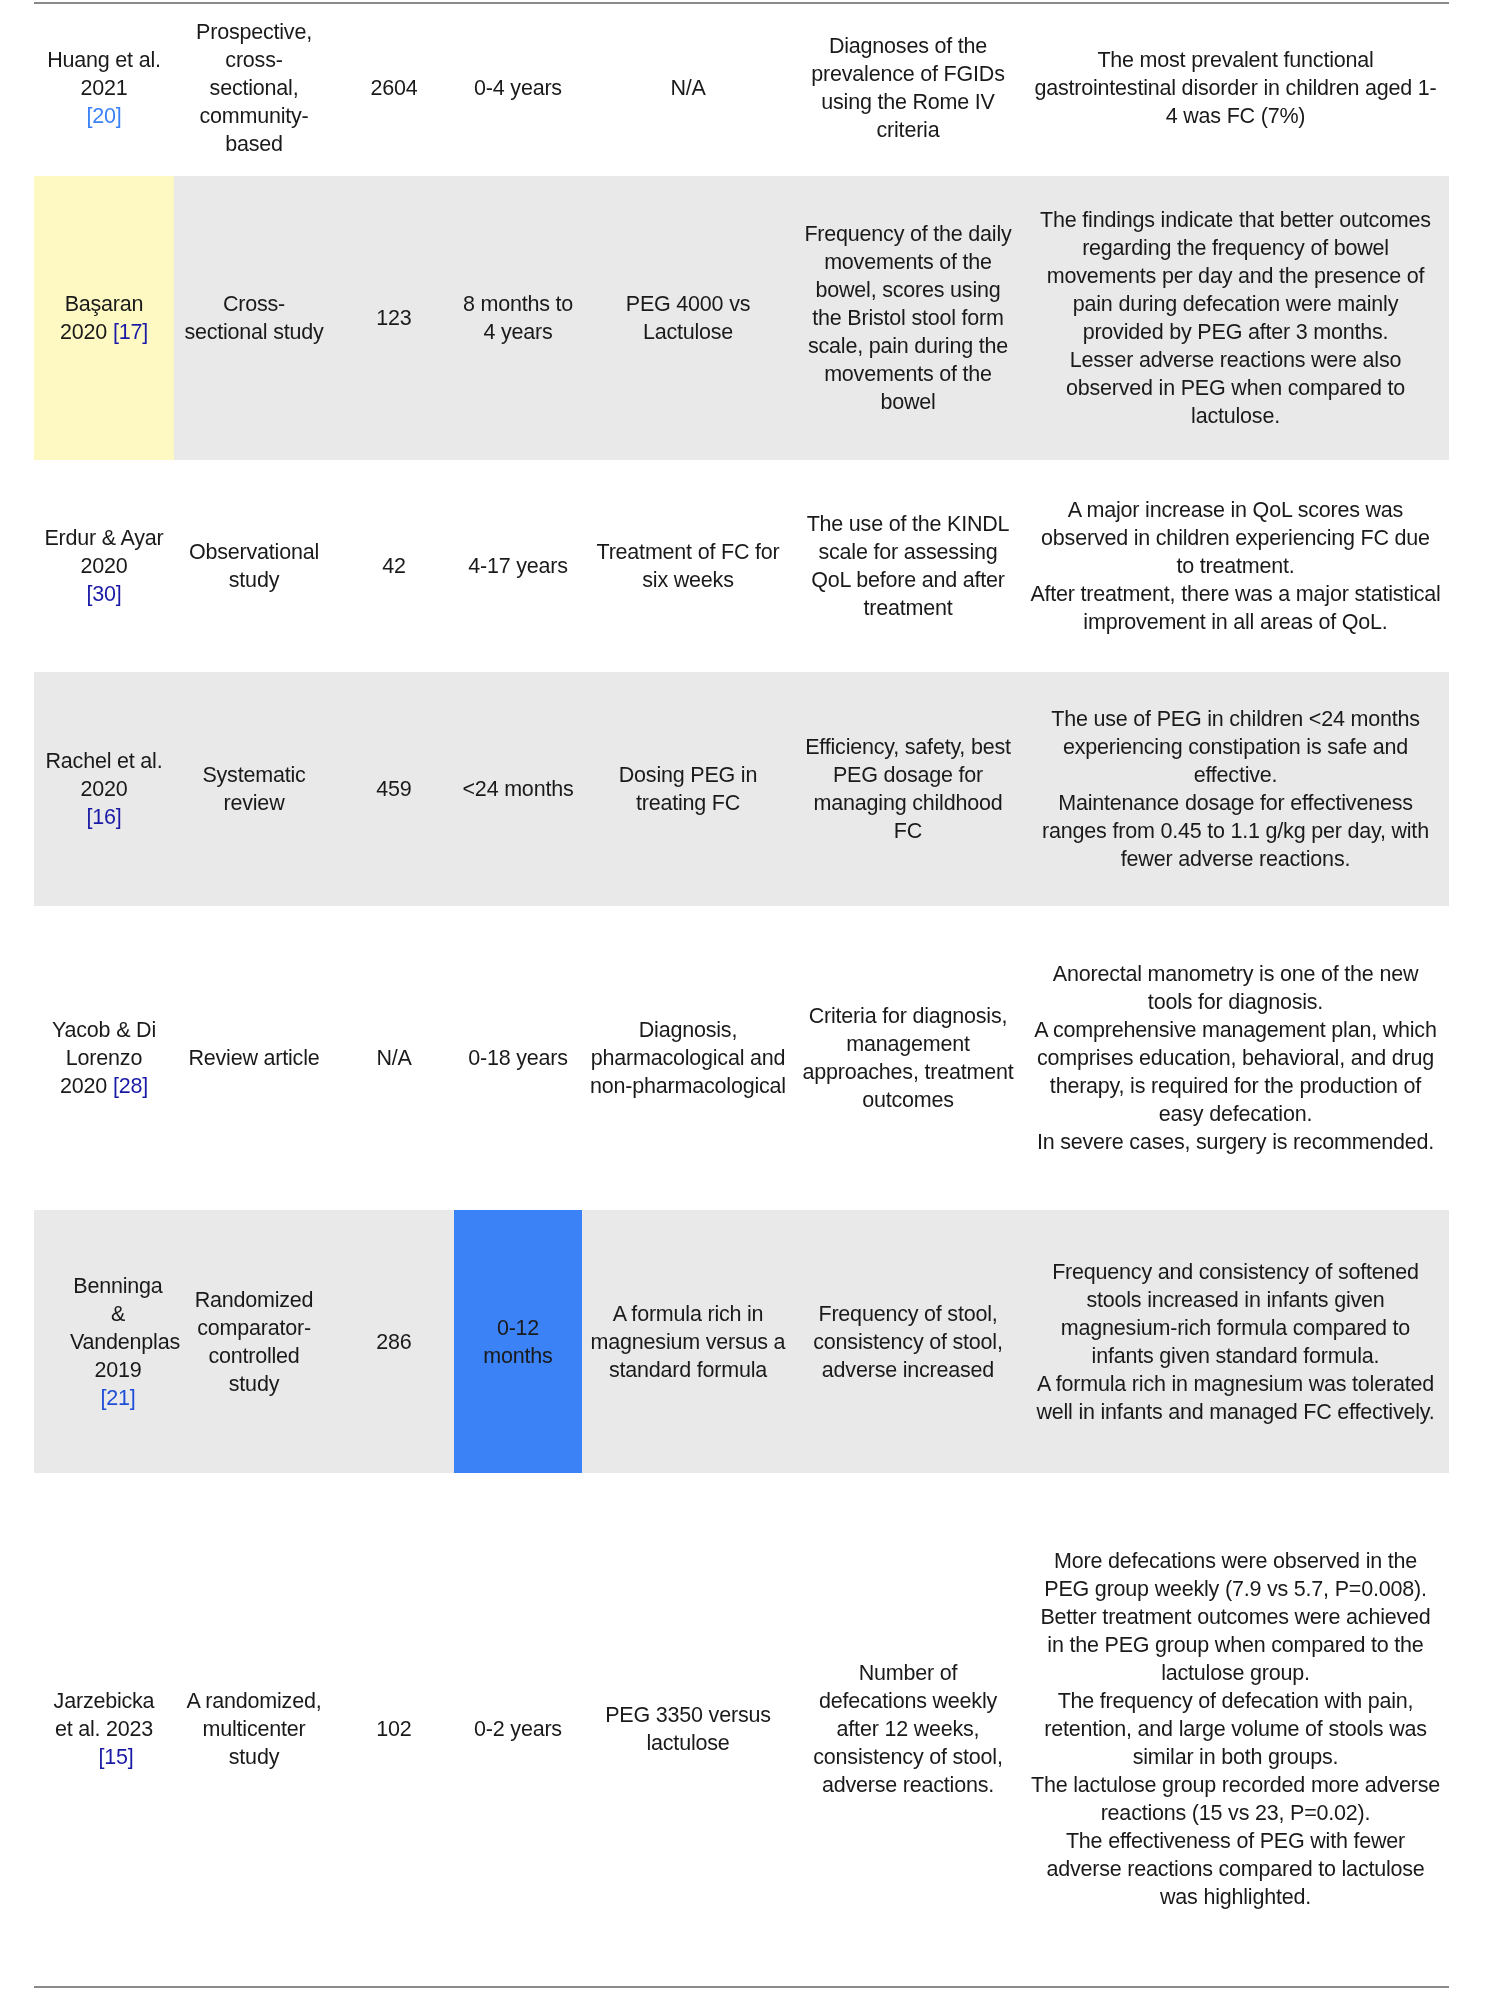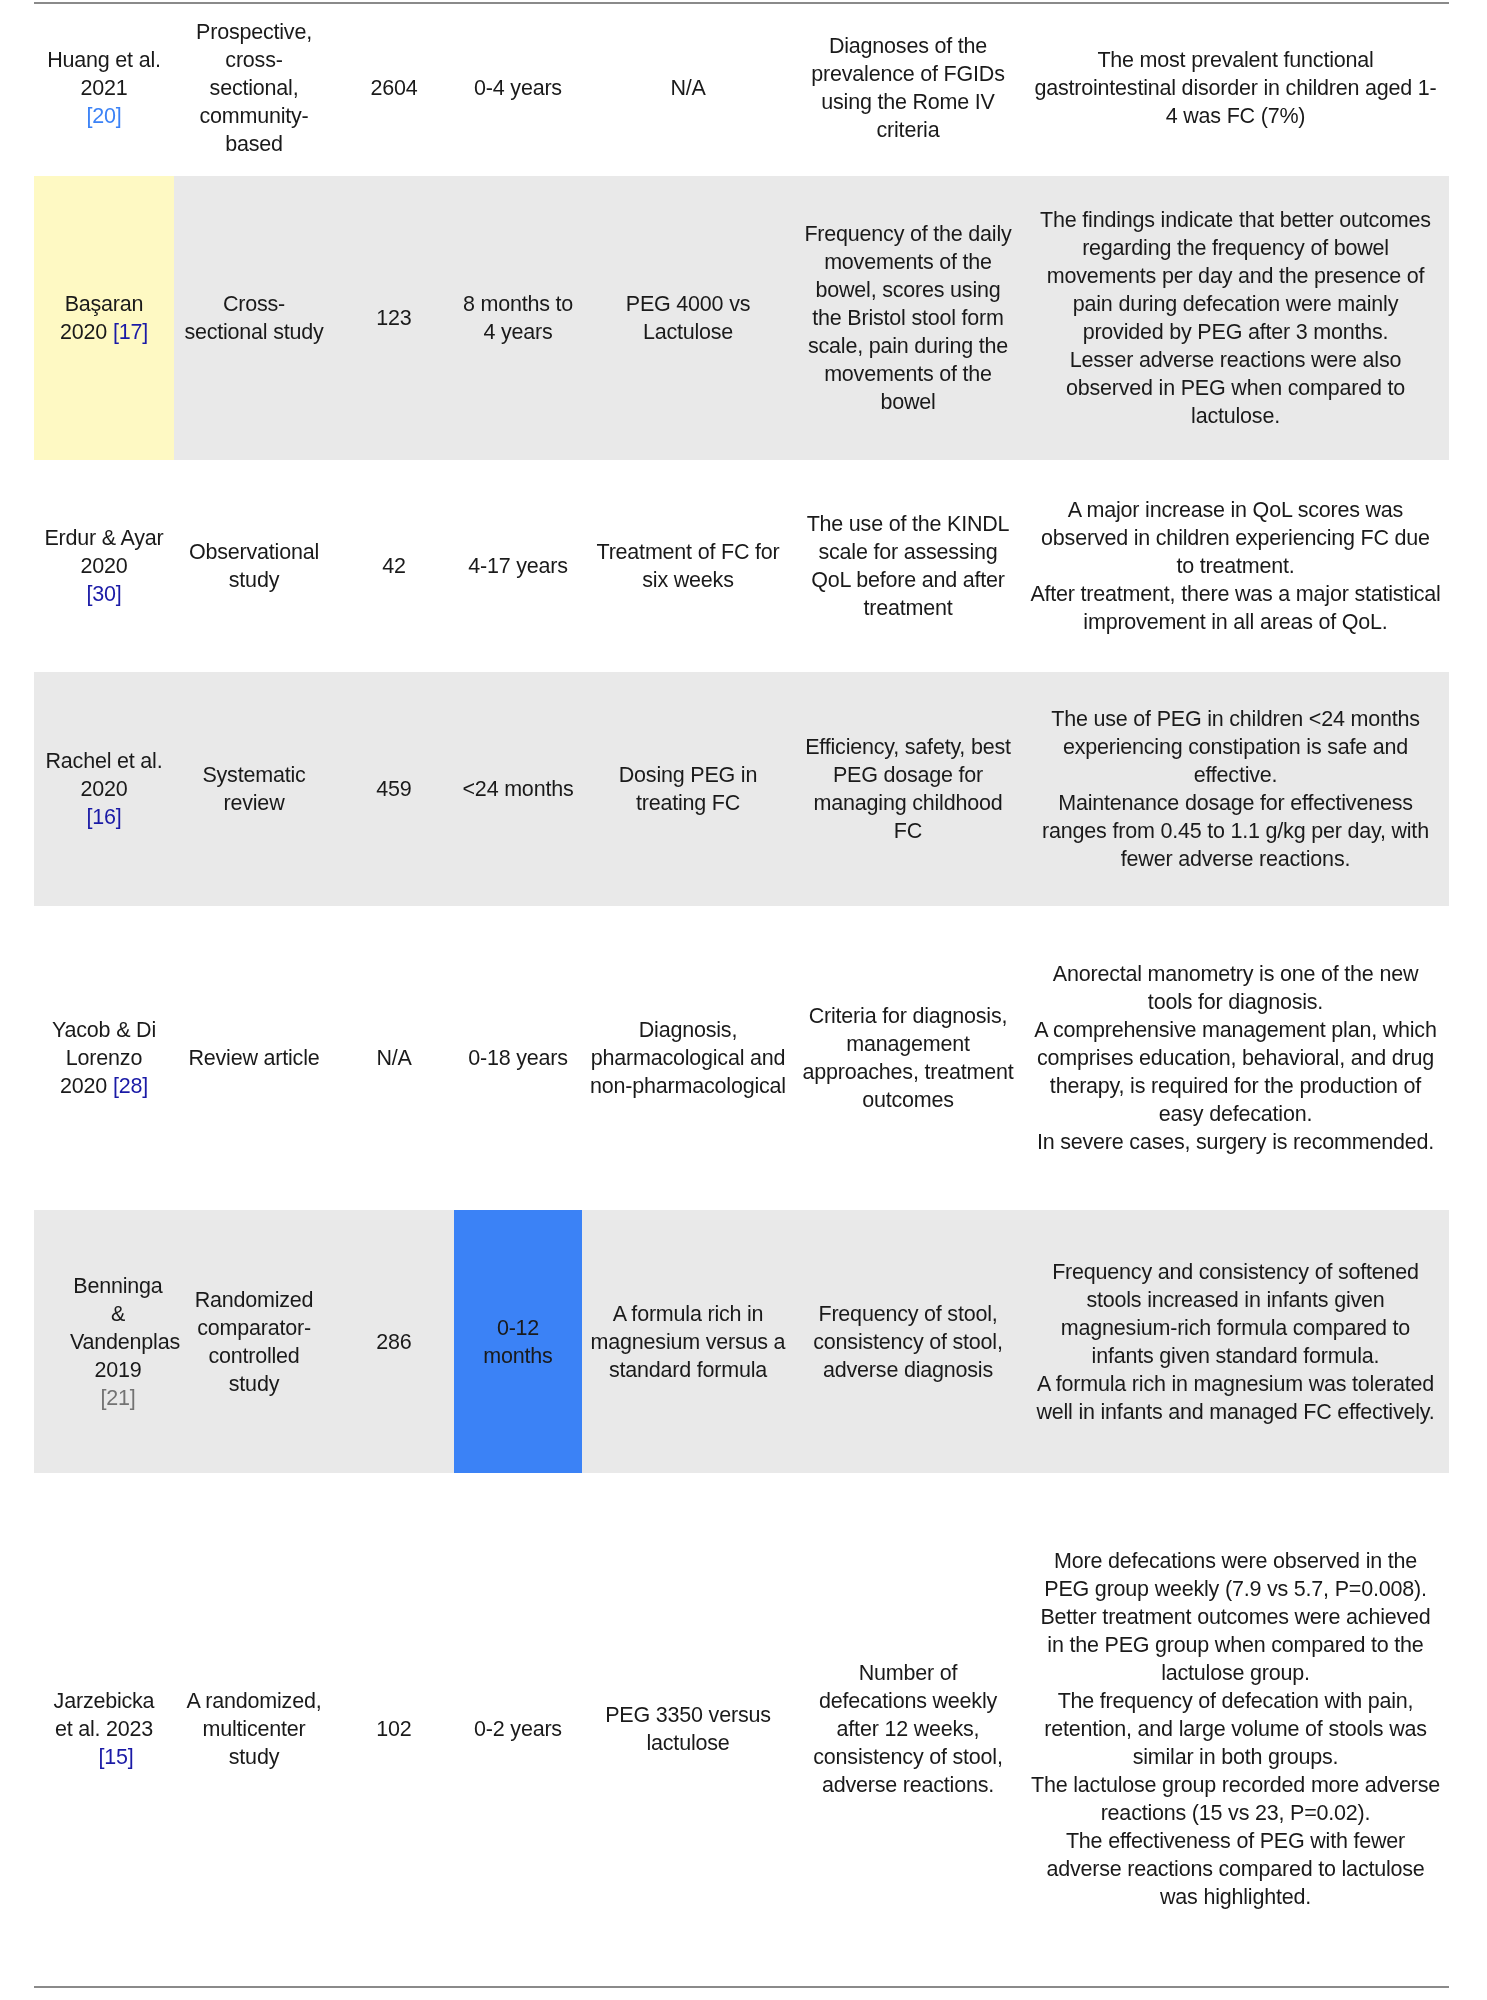--- a/index.html
+++ b/index.html
@@ -167,27 +167,27 @@
         <td>
           <span class="line">Anorectal manometry is one of the new tools for diagnosis.</span>
           <span class="line">A comprehensive management plan, which comprises education, behavioral, and drug therapy, is required for the production of easy defecation.</span>
           <span class="line">In severe cases, surgery is recommended.</span>
         </td>
       </tr>
 
       <tr class="r6 shaded">
         <td style="background: rgb(233, 233, 233); padding-left: 36px;">
           <span>Benninga &amp; Vandenplas 2019</span><br>
-          <a class="ref" style="color: #737373;">[21]</a>
+          <a class="ref" style="color: #1d4ed8;">[21]</a>
         </td>
         <td style="background: rgb(233, 233, 233);">Randomized comparator-controlled study</td>
         <td style="background: rgb(233, 233, 233);">286</td>
         <td style="background: #3b82f6;">0-12 months</td>
         <td style="background: rgb(233, 233, 233);">A formula rich in magnesium versus a standard formula</td>
-        <td style="background: rgb(233, 233, 233);">Frequency of stool, consistency of stool, adverse diagnosis</td>
+        <td style="background: rgb(233, 233, 233);">Frequency of stool, consistency of stool, adverse increased</td>
         <td style="background: rgb(233, 233, 233);">
           <span class="line">Frequency and consistency of softened stools increased in infants given magnesium-rich formula compared to infants given standard formula.</span>
           <span class="line">A formula rich in magnesium was tolerated well in infants and managed FC effectively.</span>
         </td>
       </tr>
 
       <tr class="r7">
         <td>
           <span>Jarzebicka et al. 2023</span><br>
           <a class="ref" style="color: rgb(26, 26, 166); margin-left: 24px;">[15]</a>

